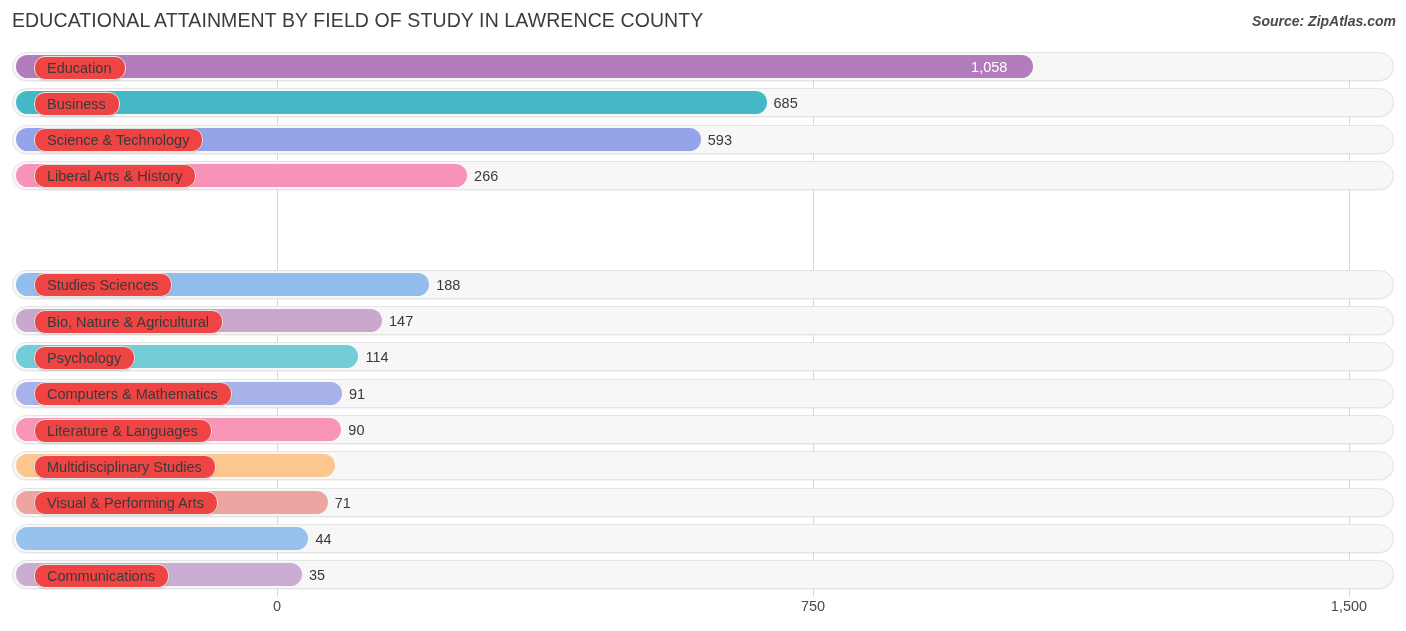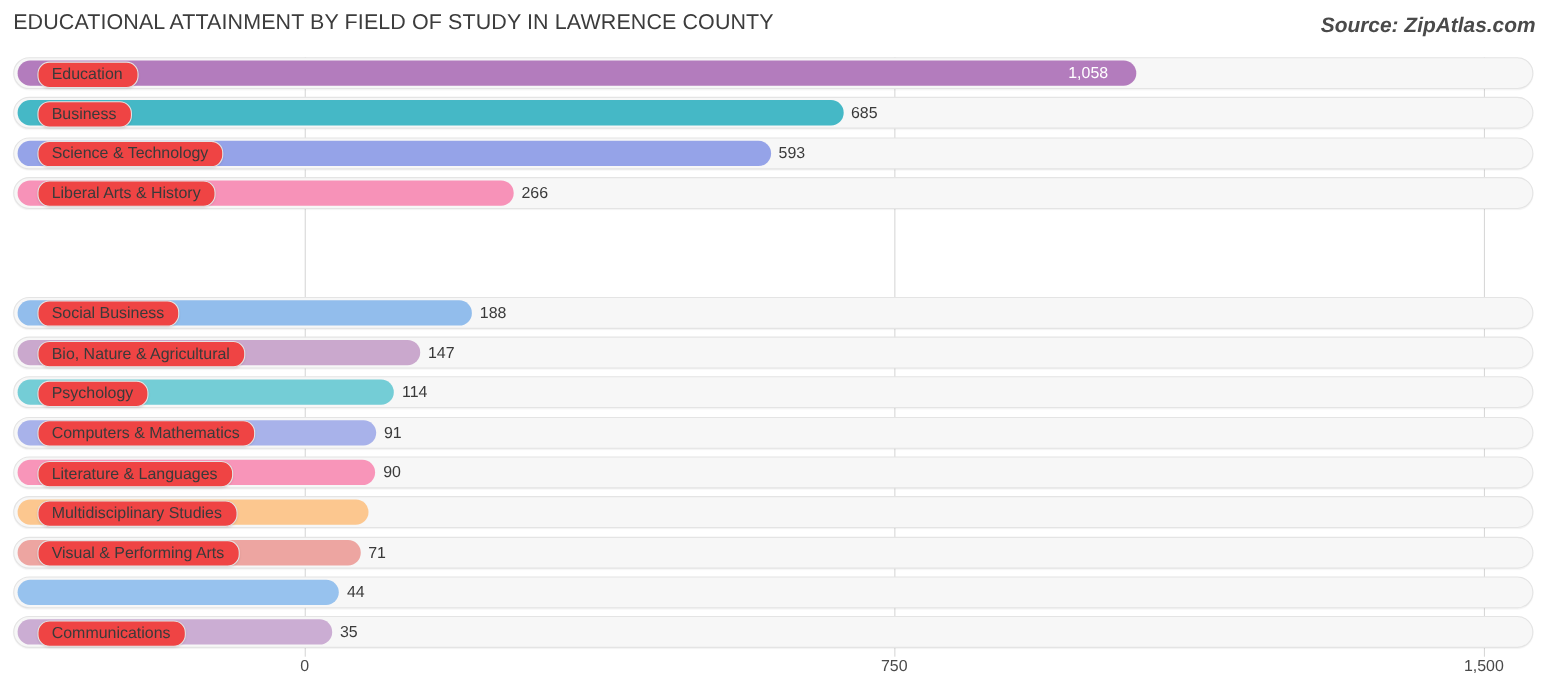--- a/index.html
+++ b/index.html
@@ -33,21 +33,21 @@
     font-size: 19.5px;
     letter-spacing: .1px;
     color: #3c3c3c;
     font-weight: 400;
     white-space: nowrap;
   }
   .chart-source {
     position: absolute;
     right: 10px;
     top: 13px;
-    font-size: 19px;
+    font-size: 14px;
     font-style: italic;
     font-weight: bold;
     color: #4a4a4a;
     white-space: nowrap;
   }
   
   .plot {
     position: absolute;
     left: 0;
     top: 44px;
@@ -186,21 +186,21 @@
         </div>
         <div class="row" style="top: 116.9px;">
           <div class="track"></div>
           <div class="bar" style="width: 451.101px; background: rgb(247, 146, 184);"></div>
           <div class="cat-pill">Liberal Arts &amp; History</div>
           <div class="val-out" style="left: 462.101px;">266</div>
         </div>
         <div class="row" style="top: 225.8px;">
           <div class="track"></div>
           <div class="bar" style="width: 413.224px; background: rgb(146, 189, 236);"></div>
-          <div class="cat-pill">Social Business</div>
+          <div class="cat-pill">Studies Sciences</div>
           <div class="val-out" style="left: 424.224px;">188</div>
         </div>
         <div class="row" style="top: 262.1px;">
           <div class="track"></div>
           <div class="bar" style="width: 366.056px; background: rgb(202, 168, 205);"></div>
           <div class="cat-pill">Bio, Nature &amp; Agricultural</div>
           <div class="val-out" style="left: 377.056px;">147</div>
         </div>
         <div class="row" style="top: 298.4px;">
           <div class="track"></div>

